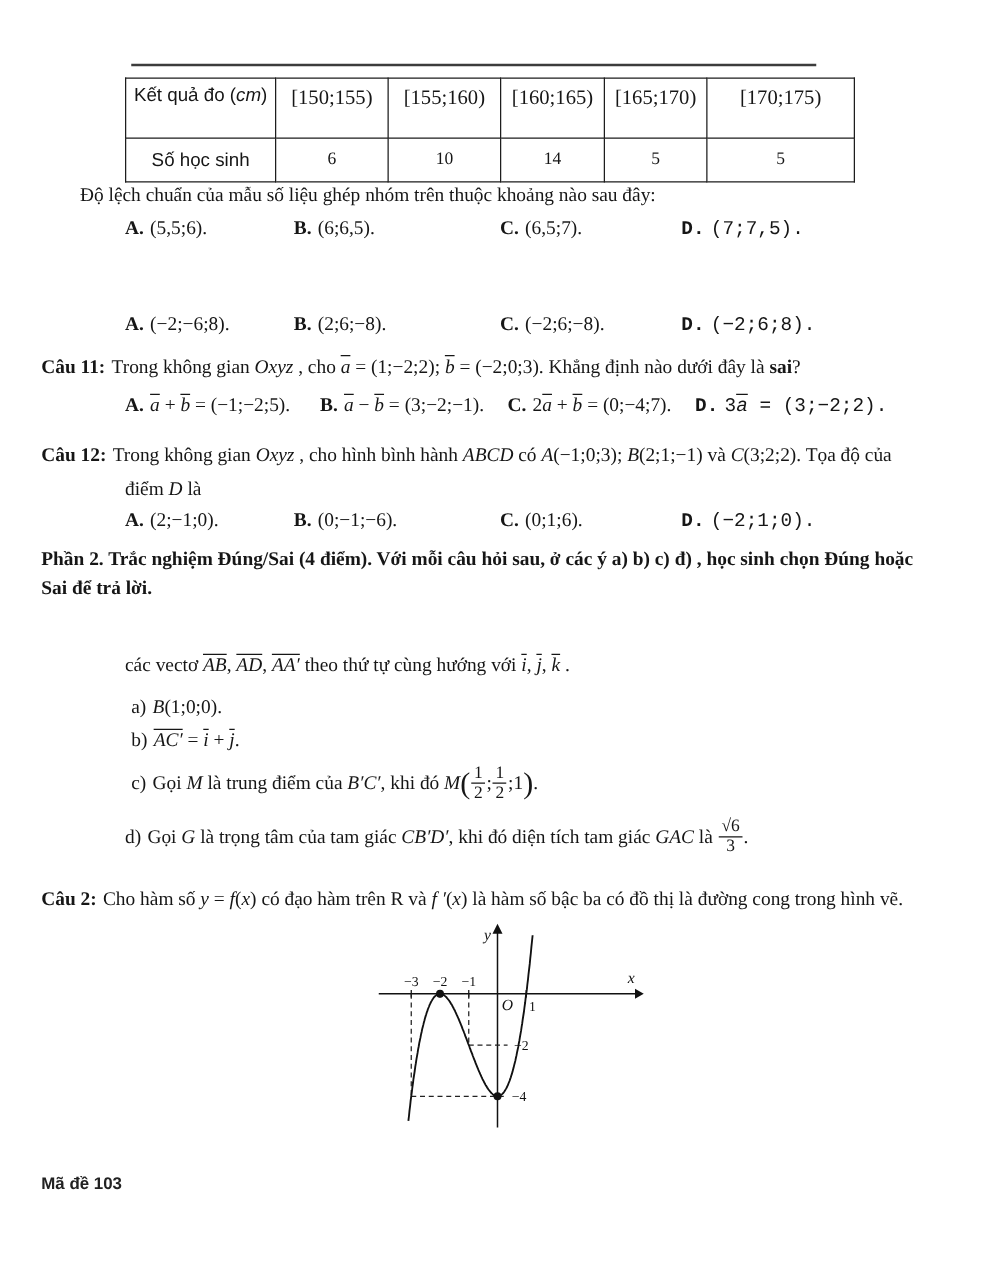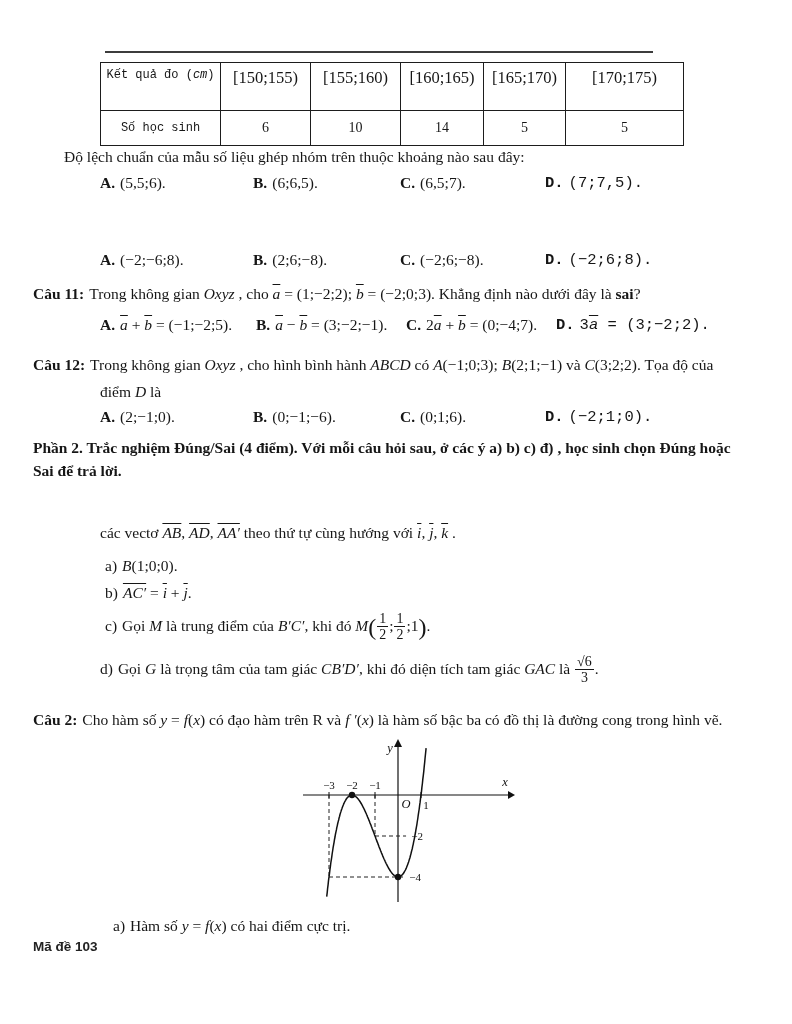--- a/index.html
+++ b/index.html
@@ -14,28 +14,28 @@
   .b{font-weight:bold;}
   .v{font-style:italic;text-decoration:overline;}
   .bp{font-size:1.55em;font-weight:400;vertical-align:middle;line-height:0;}
   .frac{display:inline-flex;flex-direction:column;align-items:center;vertical-align:middle;
         line-height:1.1;font-size:0.9em;position:relative;top:-1px;margin:0 1px;}
   .frac .fn{border-bottom:1.2px solid #161616;padding:0 2px;}
   .frac .fd{padding:0 2px;}
   
   .optrow{position:absolute;left:0;width:792px;height:22px;}
   .opt{position:absolute;top:0;white-space:nowrap;}
-  .o-a{left:100px;} .o-b{left:253px;} .o-c{left:400px;} .o-d{left:545px;font-family:Liberation Mono, monospace;}
+  .o-a{left:100px;} .o-b{left:235px;} .o-c{left:400px;} .o-d{left:545px;font-family:Liberation Mono, monospace;}
   .q11row .o-b{left:256px;} .q11row .o-c{left:406px;} .q11row .o-d{left:556px;}
   
   .freq-table{position:absolute;left:100px;top:62px;border-collapse:collapse;table-layout:fixed;}
   .freq-table td{border:1.6px solid #1d1d1d;text-align:center;vertical-align:middle;padding:0 2px;}
   .freq-table tr.hdr td{height:42px;vertical-align:top;padding-top:5px;}
   .freq-table tr.dat td{height:34px;}
-  .freq-table .cell-label{font-family:Liberation Mono, monospace;font-size:12px;padding-top:9px;margin-left:35px;}
+  .freq-table .cell-label{font-family:Liberation Sans, sans-serif;font-size:15px;padding-top:9px;margin-left:35px;}
   .freq-table tr.dat .cell-label{padding-top:0;}
   .freq-table .cell-interval{font-size:16.5px;}
   .freq-table .cell-count{font-size:14px;}
   .artifact-line{position:absolute;left:105px;top:51px;width:548px;height:2px;background:#3c3c3c;}
   
   .bold-par{font-weight:bold;}
   .footer-code{font-family:"Liberation Sans",sans-serif;font-weight:bold;font-size:13.5px;color:#222;}
   
   .graph-wrap{position:absolute;left:295px;top:738px;width:224px;height:172px;}
   svg text{font-family:"Liberation Serif",serif;}
@@ -159,19 +159,16 @@
         <line x1="80" y1="98" x2="111.05" y2="98" stroke="#222" stroke-width="1" stroke-dasharray="4 3"></line>
         <line x1="34" y1="139" x2="109.9" y2="139" stroke="#222" stroke-width="1" stroke-dasharray="4 3"></line>
         <text x="116.2" y="102" text-anchor="start" class="g-num">−2</text>
         <text x="114.36" y="143" text-anchor="start" class="g-num">−4</text>
         <polyline points="31.7,158.7 32.2,154.6 32.6,150.5 33.1,146.6 33.5,142.7 34.0,139.0 34.5,135.4 34.9,131.8 35.4,128.4 35.8,125.0 36.3,121.8 36.8,118.6 37.2,115.5 37.7,112.5 38.1,109.7 38.6,106.9 39.1,104.1 39.5,101.5 40.0,99.0 40.4,96.5 40.9,94.2 41.4,91.9 41.8,89.7 42.3,87.6 42.7,85.5 43.2,83.6 43.7,81.7 44.1,79.9 44.6,78.2 45.0,76.5 45.5,74.9 46.0,73.4 46.4,72.0 46.9,70.7 47.3,69.4 47.8,68.2 48.3,67.0 48.7,65.9 49.2,64.9 49.6,64.0 50.1,63.1 50.6,62.3 51.0,61.5 51.5,60.8 51.9,60.2 52.4,59.6 52.9,59.1 53.3,58.7 53.8,58.3 54.2,57.9 54.7,57.6 55.2,57.4 55.6,57.2 56.1,57.1 56.5,57.0 57.0,57.0 57.5,57.0 57.9,57.1 58.4,57.2 58.8,57.4 59.3,57.6 59.8,57.9 60.2,58.1 60.7,58.5 61.1,58.9 61.6,59.3 62.1,59.8 62.5,60.3 63.0,60.8 63.4,61.4 63.9,62.0 64.4,62.6 64.8,63.3 65.3,64.0 65.7,64.8 66.2,65.5 66.7,66.3 67.1,67.2 67.6,68.0 68.0,68.9 68.5,69.8 69.0,70.7 69.4,71.7 69.9,72.7 70.3,73.7 70.8,74.7 71.3,75.8 71.7,76.8 72.2,77.9 72.6,79.0 73.1,80.1 73.6,81.2 74.0,82.4 74.5,83.5 74.9,84.7 75.4,85.9 75.9,87.0 76.3,88.2 76.8,89.4 77.2,90.7 77.7,91.9 78.2,93.1 78.6,94.3 79.1,95.5 79.5,96.8 80.0,98.0 80.5,99.2 80.9,100.5 81.4,101.7 81.8,102.9 82.3,104.1 82.8,105.3 83.2,106.6 83.7,107.8 84.1,109.0 84.6,110.1 85.1,111.3 85.5,112.5 86.0,113.6 86.4,114.8 86.9,115.9 87.4,117.0 87.8,118.1 88.3,119.2 88.7,120.2 89.2,121.3 89.7,122.3 90.1,123.3 90.6,124.3 91.0,125.3 91.5,126.2 92.0,127.1 92.4,128.0 92.9,128.8 93.3,129.7 93.8,130.5 94.3,131.2 94.7,132.0 95.2,132.7 95.6,133.4 96.1,134.0 96.6,134.6 97.0,135.2 97.5,135.7 97.9,136.2 98.4,136.7 98.9,137.1 99.3,137.5 99.8,137.9 100.2,138.1 100.7,138.4 101.2,138.6 101.6,138.8 102.1,138.9 102.5,139.0 103.0,139.0 103.5,139.0 103.9,138.9 104.4,138.8 104.8,138.6 105.3,138.4 105.8,138.1 106.2,137.7 106.7,137.3 107.1,136.9 107.6,136.4 108.1,135.8 108.5,135.2 109.0,134.5 109.4,133.7 109.9,132.9 110.4,132.0 110.8,131.1 111.3,130.1 111.7,129.0 112.2,127.8 112.7,126.6 113.1,125.3 113.6,124.0 114.0,122.6 114.5,121.1 115.0,119.5 115.4,117.8 115.9,116.1 116.3,114.3 116.8,112.4 117.3,110.5 117.7,108.4 118.2,106.3 118.6,104.1 119.1,101.8 119.6,99.5 120.0,97.0 120.5,94.5 120.9,91.9 121.4,89.1 121.9,86.3 122.3,83.5 122.8,80.5 123.2,77.4 123.7,74.2 124.2,71.0 124.6,67.6 125.1,64.2 125.5,60.6 126.0,57.0 126.5,53.3 126.9,49.4 127.4,45.5 127.8,41.4 128.3,37.3 128.8,33.1 129.2,28.7 129.7,24.2 130.1,19.7 130.6,15.0 131.1,10.2" fill="none" stroke="#111" stroke-width="1.5"></polyline>
         <circle cx="57" cy="57" r="3.2" fill="#111"></circle>
         <circle cx="103" cy="139" r="3.2" fill="#111"></circle>
       </svg>
   </div>
 
-  <div class="abs" style="left:113px;top:916px;">
-    <span class="lbl" style="font-weight:normal">a)</span><span><span>Hàm số </span><span class="i">y</span><span> = </span><span class="i">f</span><span>(</span><span class="i">x</span><span>)</span><span> có hai điểm cực trị.</span></span>
-  </div>
 
   <div class="abs footer-code" style="left:33px;top:939px;">Mã đề 103</div>
 
 </div>
 
 </body></html>

